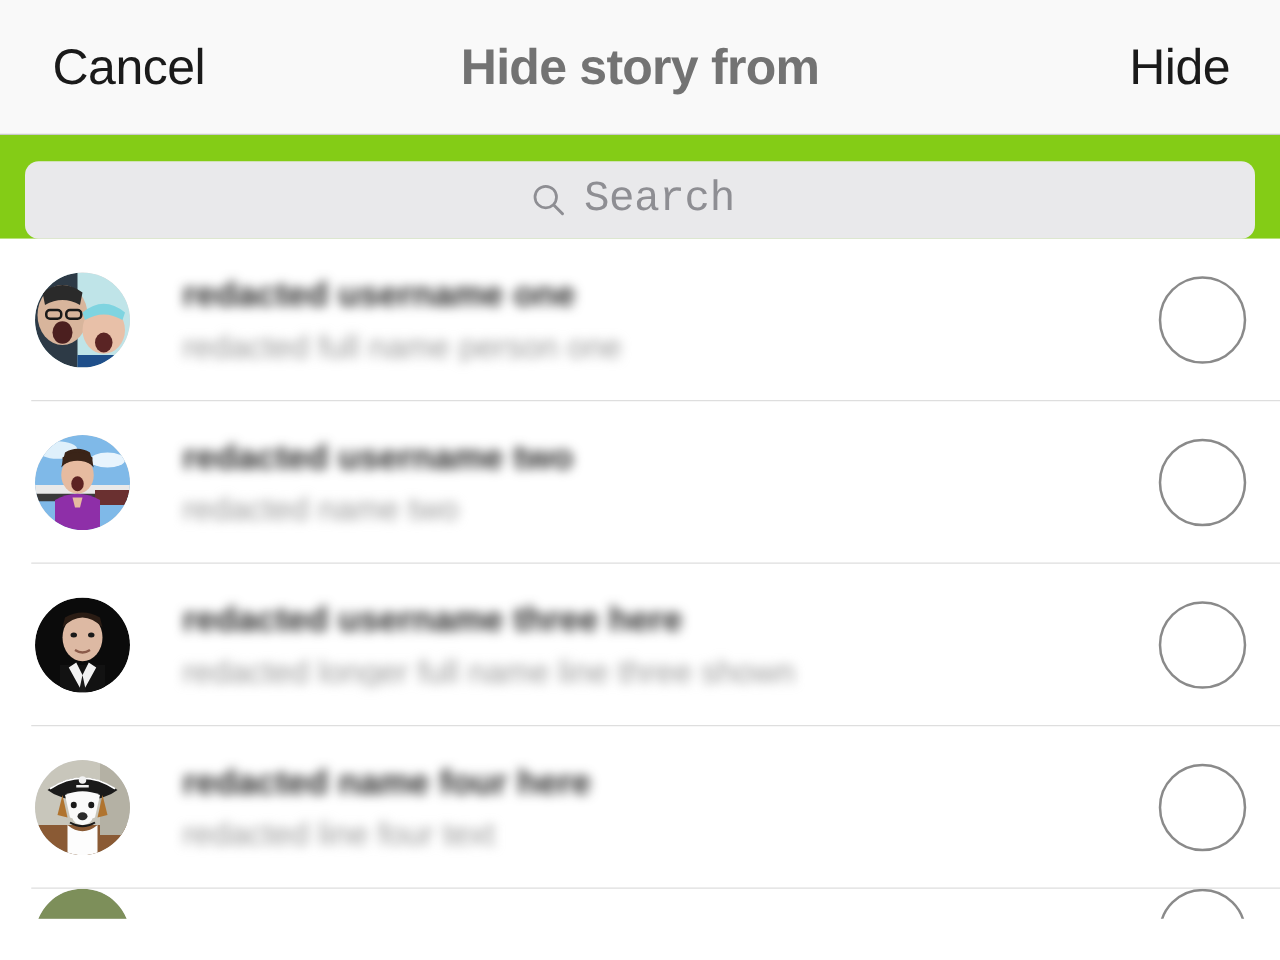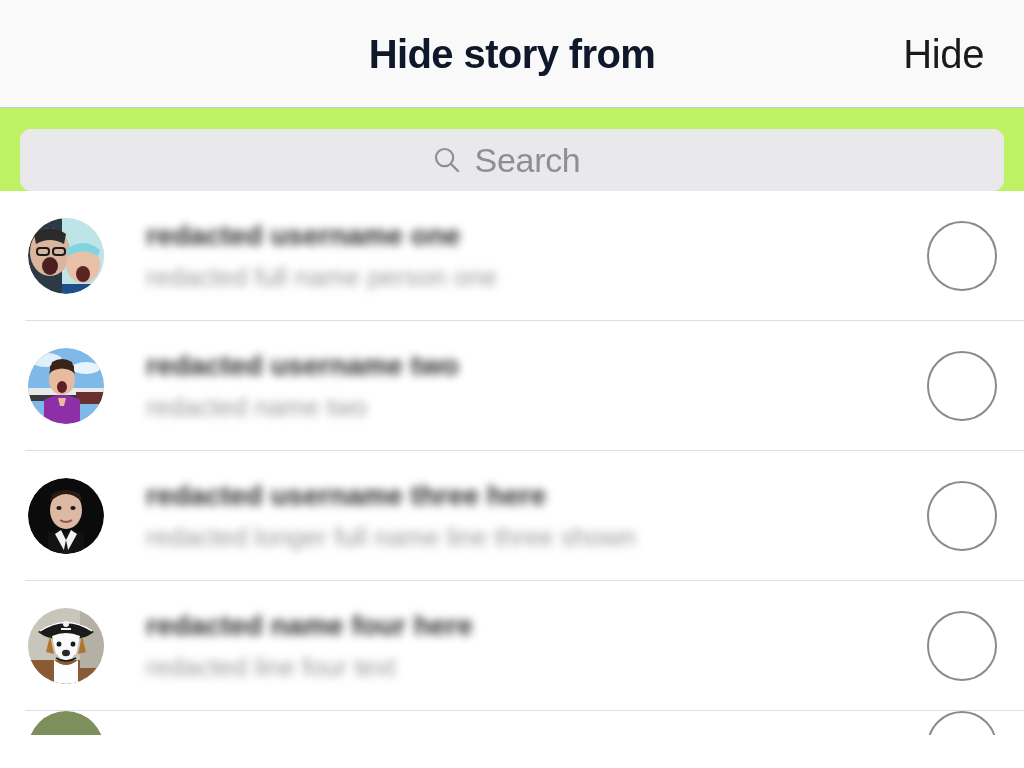--- a/index.html
+++ b/index.html
@@ -46,31 +46,32 @@
     top: 50%;
     transform: translateY(-50%);
   }
   .nav-title {
     position: absolute;
     left: 50%;
     top: 50%;
     transform: translate(-50%, -50%);
     font-size: 40px;
     font-weight: 700;
-    color: #0f172a;
+    color: #737373;
     letter-spacing: -0.6px;
     white-space: nowrap;
     line-height: 1;
   }
 
   
   .search-wrap {
     padding: 21px 20px 0 20px;
-    background: #bef264;
+    background: #84cc16;
     box-sizing: border-box;
+    font-family: Liberation Mono, monospace;
   }
   .search-field {
     position: relative;
     height: 62px;
     background: #e9e9eb;
     border-radius: 11px;
     display: flex;
     align-items: center;
     justify-content: center;
     cursor: text;
@@ -173,20 +174,21 @@
     background: #ffffff;
     margin-right: 27px;
     box-sizing: border-box;
     cursor: pointer;
   }
 </style>
 </head>
 <body>
 
 <div class="navbar">
+  <div class="nav-btn nav-cancel">Cancel</div>
   <div class="nav-title">Hide story from</div>
   <div class="nav-btn nav-done">Hide</div>
 </div>
 
 <div class="search-wrap">
   <div class="search-field">
     <div class="search-inner">
       <span>
         <svg class="search-icon" viewBox="0 0 30 30" fill="none">
           <circle cx="12.6" cy="12.6" r="8.6" stroke="#8e8e93" stroke-width="2.2"></circle>

